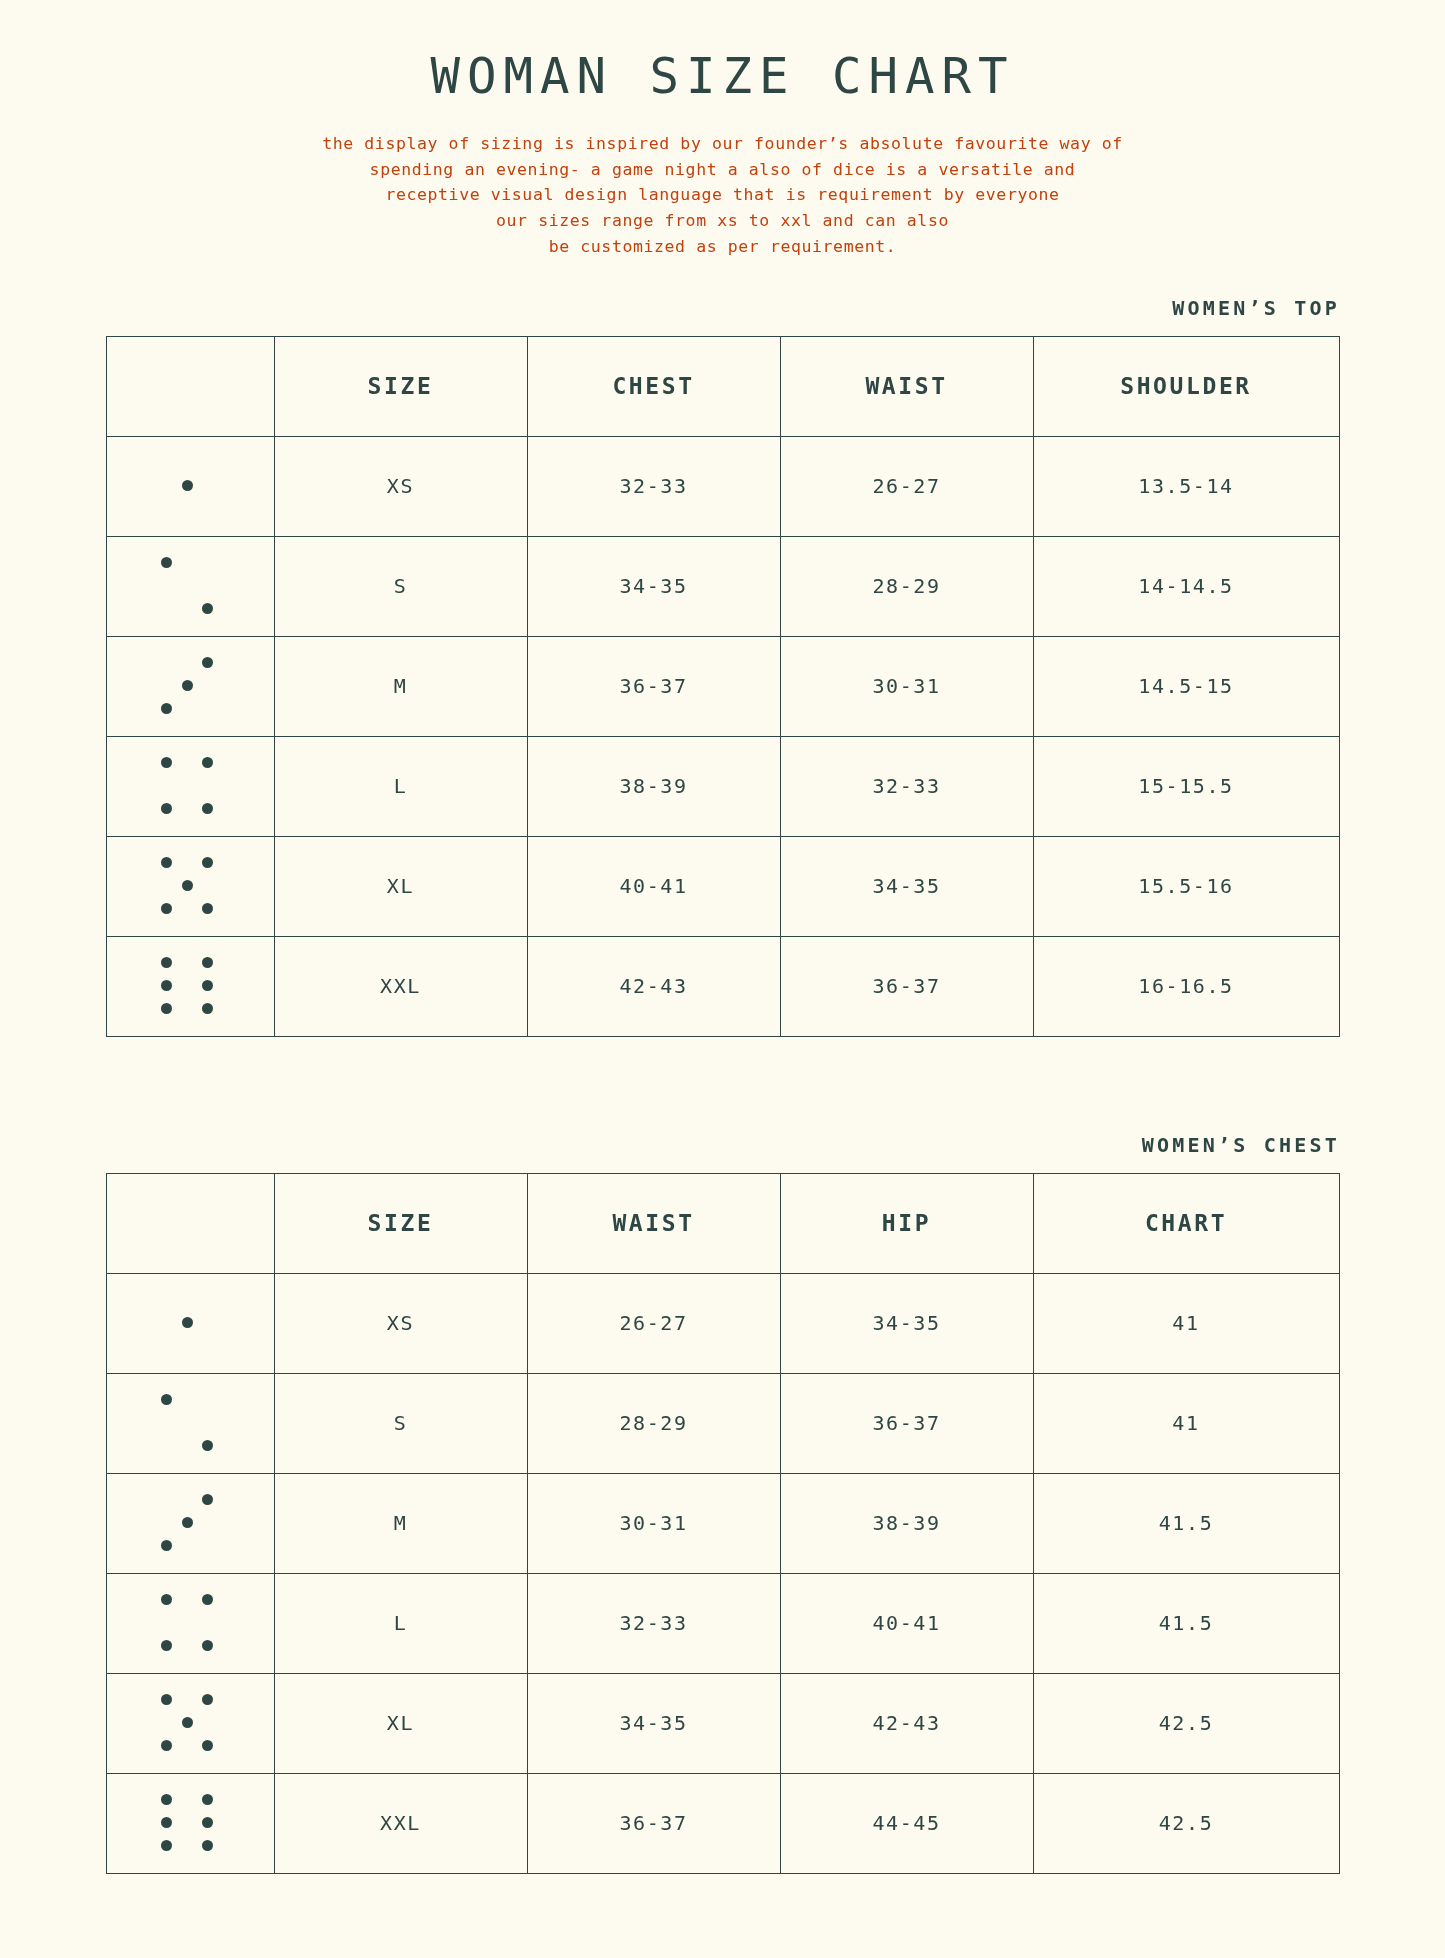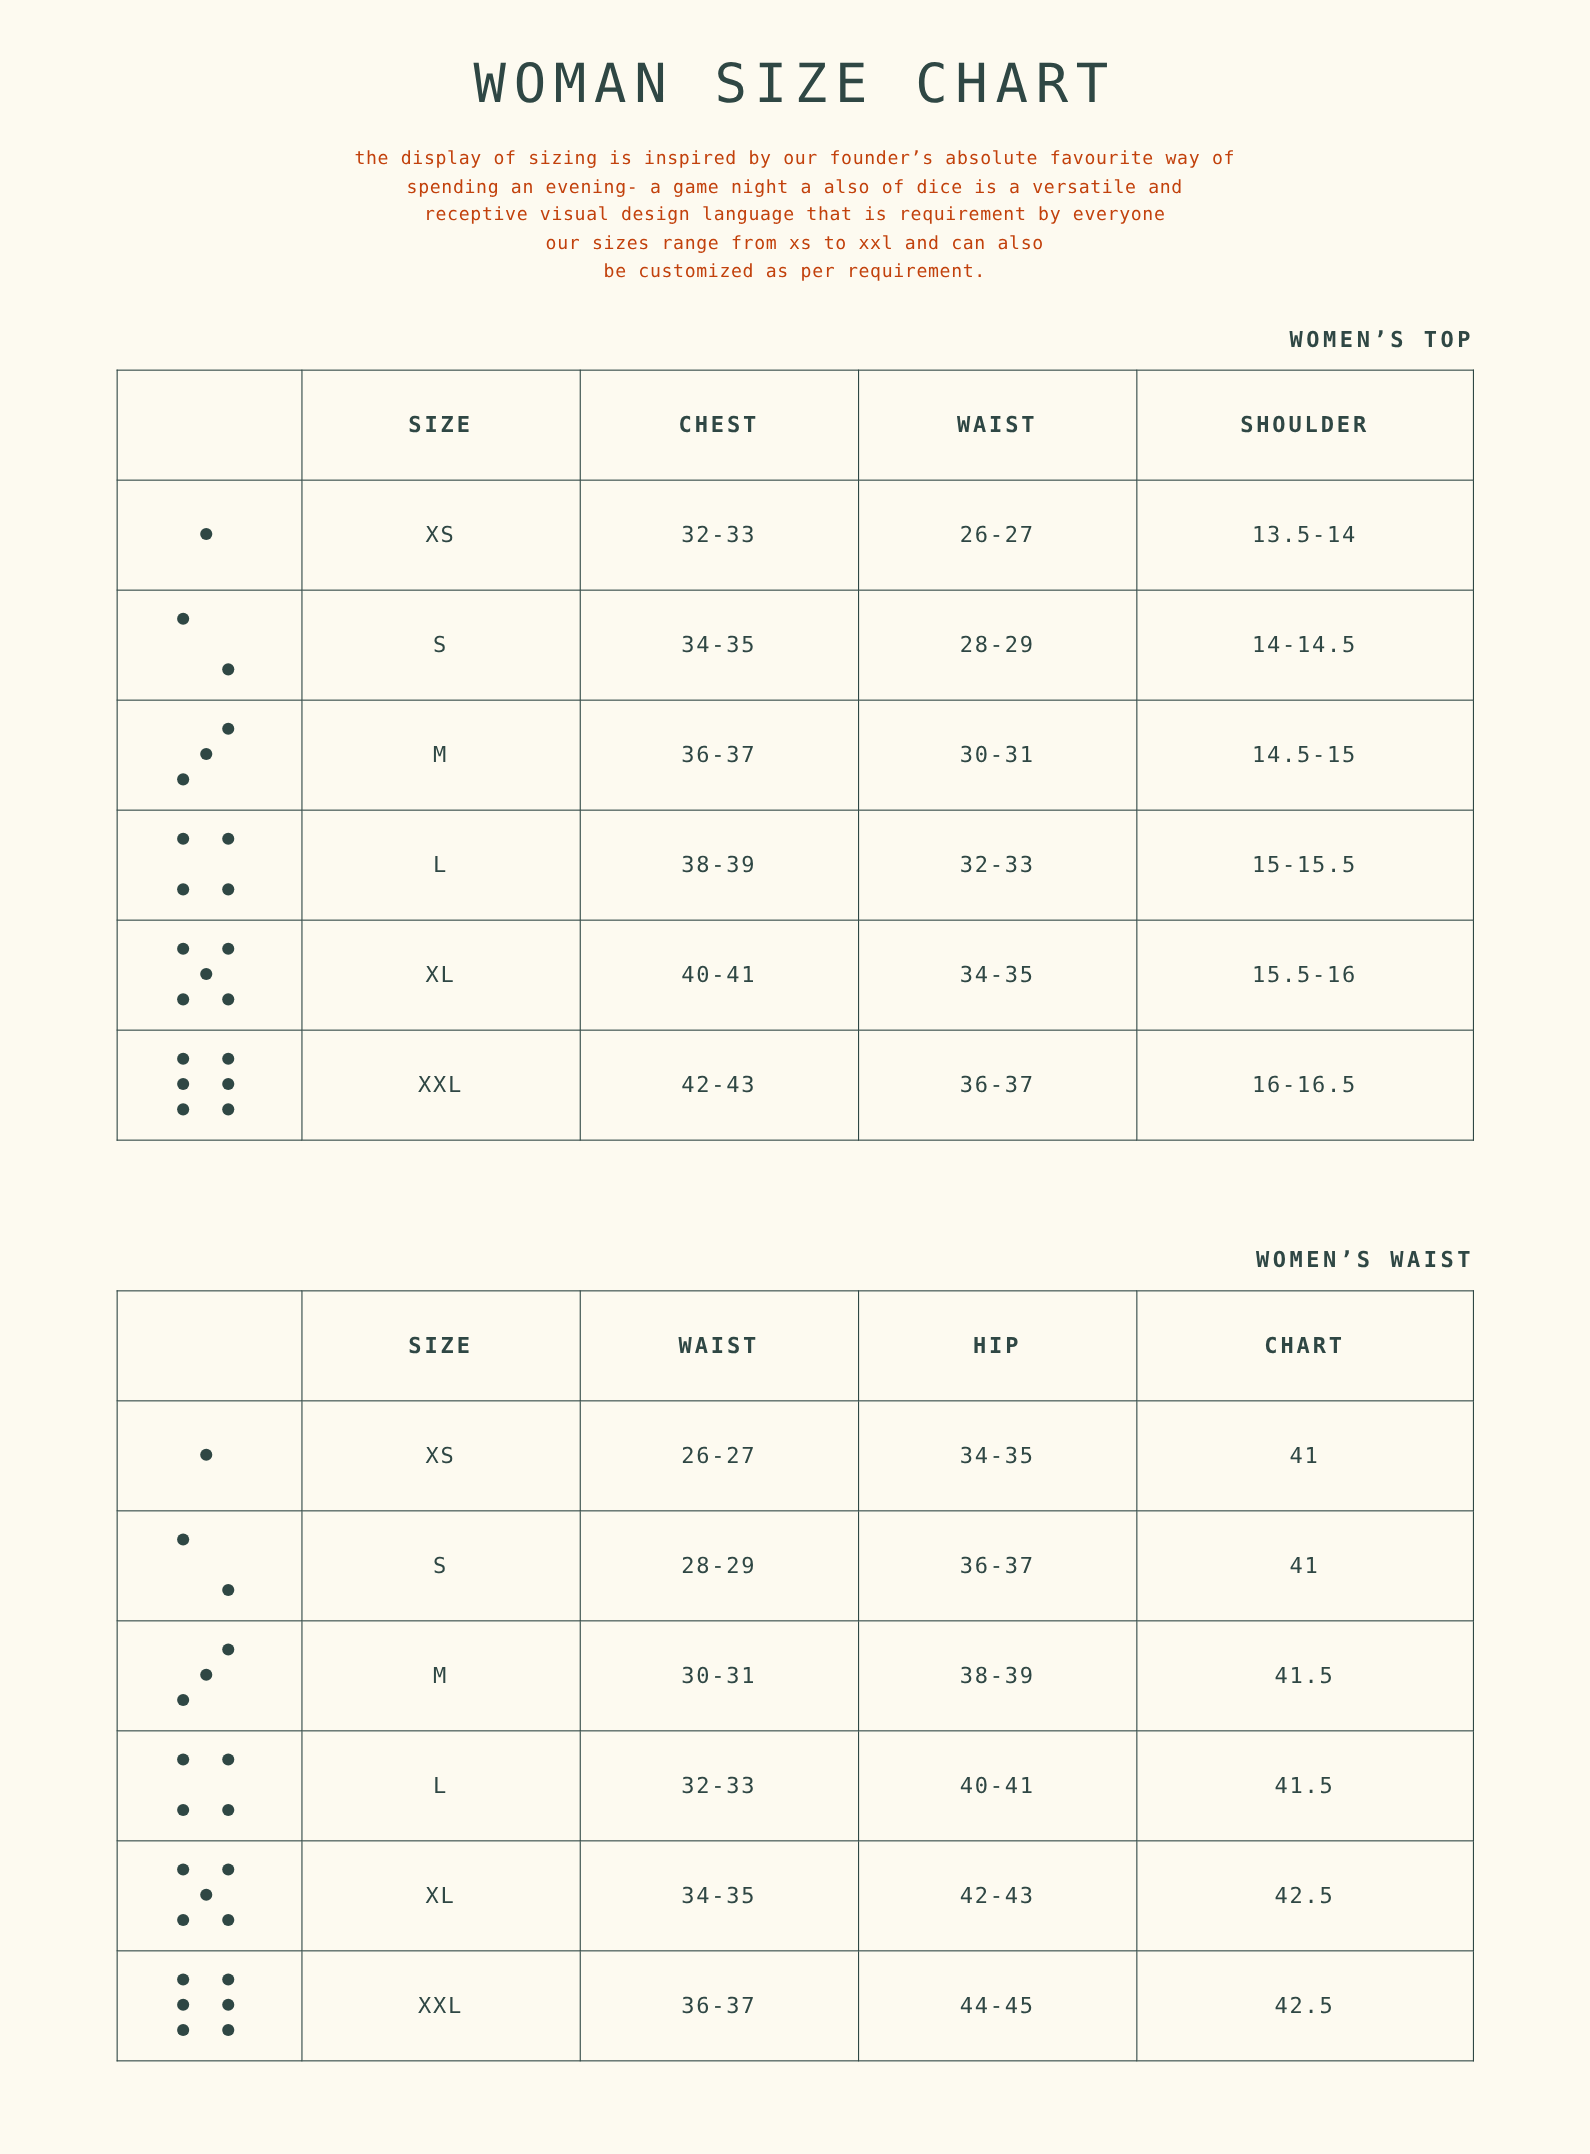--- a/index.html
+++ b/index.html
@@ -54,21 +54,21 @@
     table-layout: fixed;
   }
   table.size-table td, table.size-table th {
     border: 1.6px solid #2f4744;
     height: 97px;
     text-align: center;
     vertical-align: middle;
     font-weight: normal;
   }
   table.size-table th {
-    font-size: 20px;
+    font-size: 23px;
     letter-spacing: 2.6px;
     font-weight: 700;
     margin-left: 20px;
   }
   table.size-table td.val {
     font-size: 20px;
     letter-spacing: 1.6px;
   }
   col.c-dice { width: 168px; }
   col.c-size { width: 253px; }
@@ -214,21 +214,21 @@
         <td class="val">XXL</td>
         <td class="val">42-43</td>
         <td class="val">36-37</td>
         <td class="val">16-16.5</td>
       </tr>
     </tbody>
   </table>
 
   <div class="gap-between"></div>
 
-  <div class="section-title">WOMEN’S WAIST</div>
+  <div class="section-title">WOMEN’S CHEST</div>
   <table class="size-table">
     <colgroup>
       <col class="c-dice">
         <col class="c-size">
         <col class="c-a">
         <col class="c-b">
         <col class="c-c">
     </colgroup>
     <thead>
       <tr>

